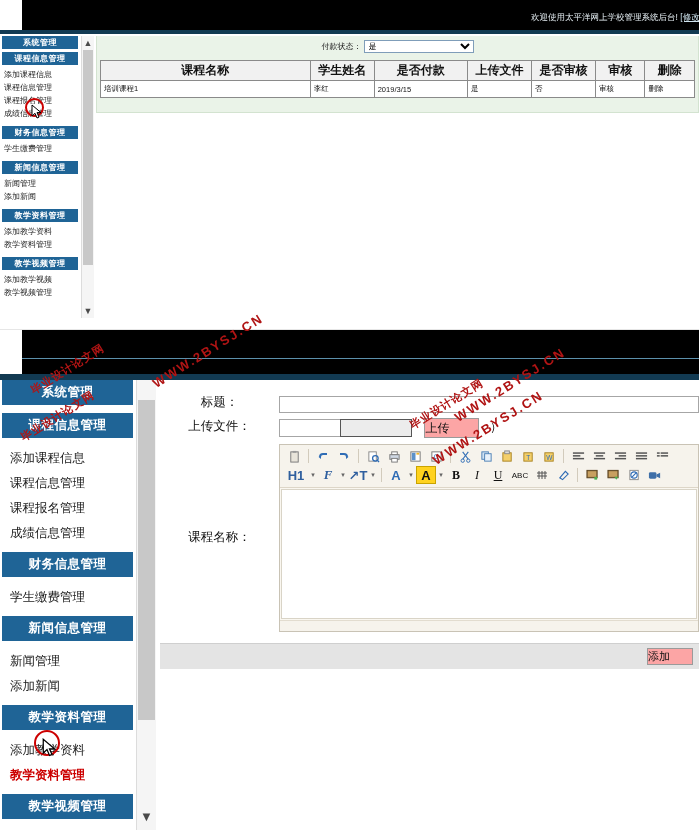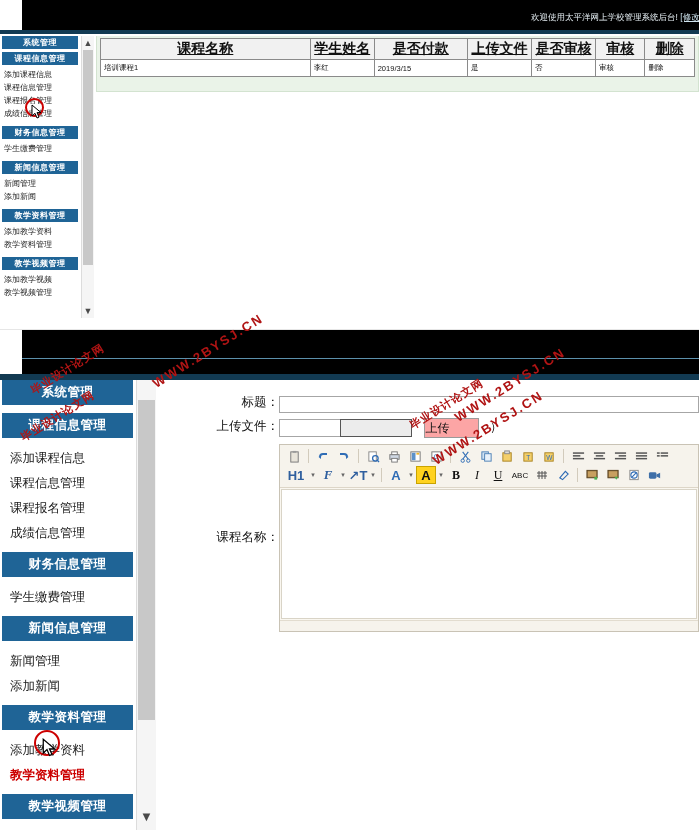--- a/index.html
+++ b/index.html
@@ -90,21 +90,21 @@
     border: 1px solid #8a8a8a;
     color: #111;
     overflow: hidden;
     white-space: nowrap;
   }
   table.grid th { background: #f1f1f1; font-weight: bold; text-align: center; }
   table.grid td { text-align: left; }
   #screenTop .panel-title { height: 17px; line-height: 16px; font-size: 8px; }
   #screenTop .filter-bar { height: 22px; line-height: 22px; font-size: 8px; }
   #screenTop .filter-bar select { font-size: 8px; height: 13px; width: 110px; vertical-align: middle; }
-  #screenTop table.grid th { font-size: 14px; height: 16px; text-decoration: underline; }
+  #screenTop table.grid th { font-size: 12px; height: 16px; }
   #screenTop table.grid td { font-size: 7.5px; height: 17px; padding-left: 3px; }
 
   
   #bandGap { position: absolute; left:0; top: 318px; width: 699px; height: 12px; background:#fff; border-bottom:1px solid #e6e6e6; }
 
   
   #screenBot { top: 330px; height: 500px; }
   #screenBot .topbar { height: 44px; }
   #screenBot .topbar .band2 { position:absolute; left:0; right:0; top:28px; height:1px; background:#5c90ac; }
   #screenBot .topbar-底 { height: 6px; }
@@ -117,21 +117,21 @@
   #screenBot .gap-sm { height: 6px; }
   #screenBot .scrollbar { left: 136px; width: 20px; height: 450px; top: 50px; }
   #screenBot .scrollbar .arrow { font-size: 13px; height: 18px; line-height: 18px; }
   #screenBot .scrollbar .thumb { top: 20px; height: 320px; }
 
   #screenBot .content { position: absolute; left: 160px; top: 50px; right: 0; height: 450px; background:#fff; }
 
   .form-title { text-align: right; padding-right: 4px; color:#222; font-size: 11.5px; }
   .form-table { width: 100%; border-collapse: collapse; }
   .form-table td { vertical-align: top; padding: 0; }
-  .lbl { text-align: right; padding-right: 14px; font-size: 12.5px; color:#111; white-space: nowrap; width: 135px; }
+  .lbl { text-align: center; padding-right: 14px; font-size: 12.5px; color:#111; white-space: nowrap; width: 135px; }
   .txtinput {
     border: 1px solid #a6a6a6; background: #fff; height: 17px;
     font-family: "Liberation Sans", sans-serif; font-size: 11.5px; padding: 0 3px;
     color:#111;
   }
   .sel-like {
     border: 1px solid #a6a6a6; background:#fff; height: 17px; font-size: 11.5px;
     padding: 0 3px; line-height: 16px; color:#111; position: relative;
   }
   .filebox { display: inline-block; vertical-align: middle; }
@@ -224,20 +224,26 @@
   </div>
 
   <div class="scrollbar">
     <div class="arrow" style="top:1px">▲</div>
     <div class="thumb"></div>
     <div class="arrow" style="bottom:1px">▼</div>
   </div>
 
   <div class="content">
 
+    <div class="filter-bar">
+      <label>付款状态：</label>
+      <select>
+        <option>是</option>
+      </select>
+    </div>
 
     <div class="tblwrap" style="padding:2px 3px 14px 3px;">
       <table class="grid">
         <colgroup>
           <col style="width:36%">
             <col style="width:11%">
             <col style="width:16%">
           <col style="width:11%">
             <col style="width:11%">
             <col style="width:8.5%">
@@ -553,20 +559,23 @@
             </div>
             <div class="ebody" style="height:130px;"></div>
             <div class="estatus"></div>
           </div>
 
         </td>
       </tr>
     </tbody>
       </table>
 
+    <div class="footer-bar" style="margin-top:11px; height:26px;">
+      <span class="btn btn-add">添加</span>
+    </div>
   </div>
 
   <div class="annot" style="left:34px; top:400px; width:26px; height:26px;">
     <div class="ring"></div>
   </div>
   <svg class="cursor" style="left:42px; top:408px;" width="15" height="20" viewBox="0 0 12 16">
     <path d="M1,1 L1,12 L4,9.3 L6,14 L8,13.1 L6,8.6 L10,8.6 Z" fill="#ffffff" stroke="#000" stroke-width="1"></path>
   </svg>
 </div>
 

